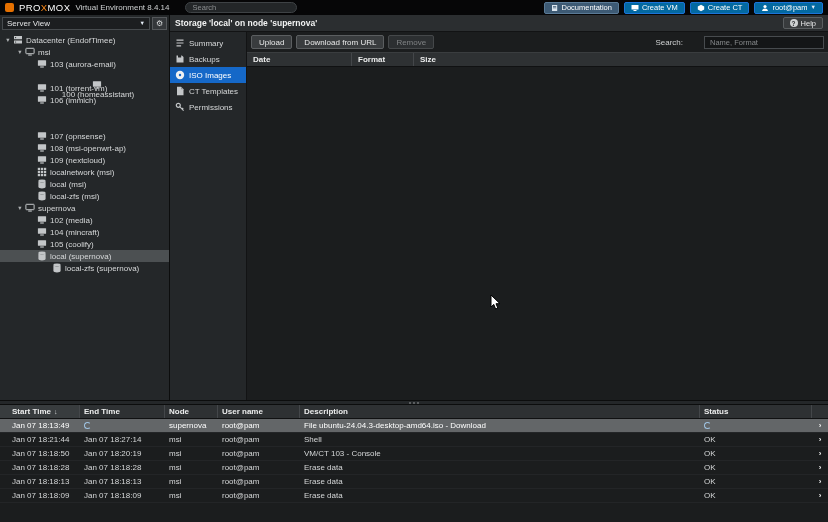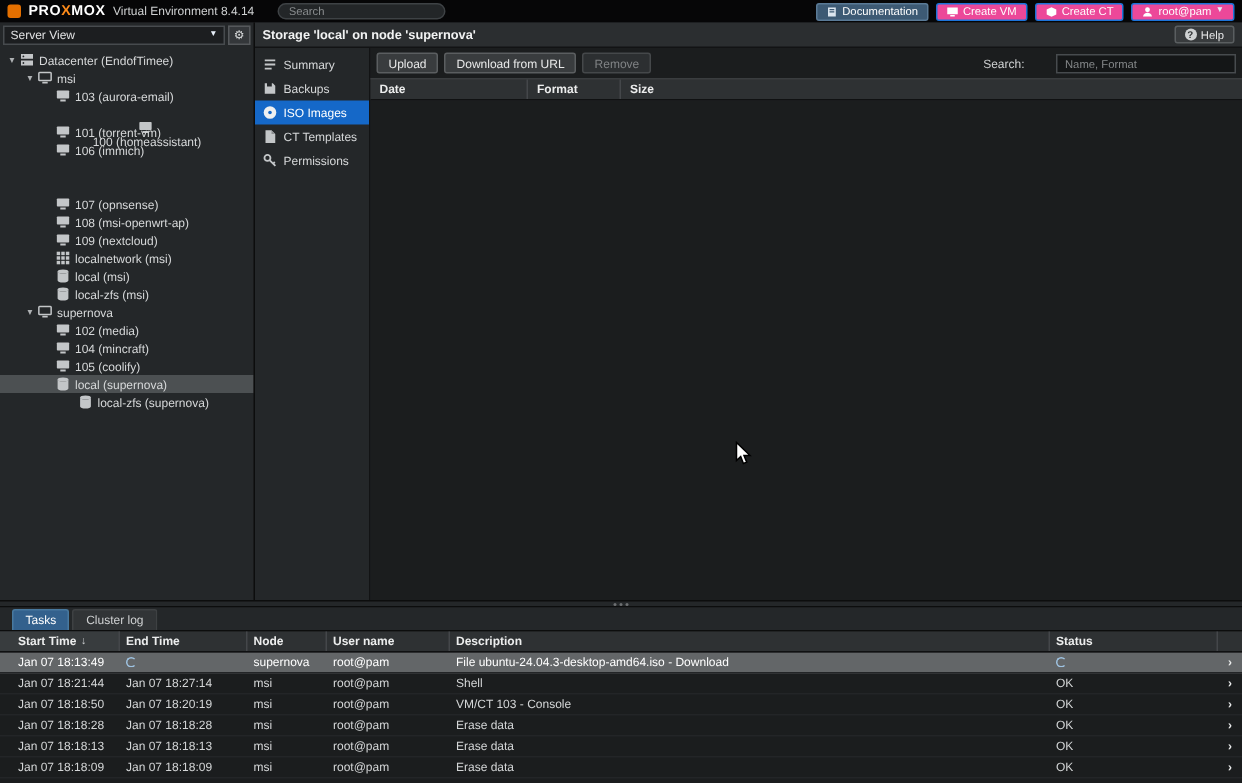--- a/index.html
+++ b/index.html
@@ -3,30 +3,30 @@
 <meta charset="utf-8">
 <style>
 *{box-sizing:border-box;margin:0;padding:0}
 html,body{width:828px;height:522px;overflow:hidden;background:#101112}
 body{font-family:"Liberation Sans",sans-serif;color:#d9dadb}
 button,input{font-family:inherit}
 .app{position:relative;width:828px;height:522px;display:flex;flex-direction:column;background:#1b1d1e}
 
 .hdr{flex:0 0 15px;background:#060607;display:flex;align-items:center;gap:5px;padding:0 5px}
 .logo-box{width:9px;height:9px;border-radius:2px;background:#e57000;display:inline-block}
-.logo{font-size:9.5px;font-weight:bold;color:#fff;letter-spacing:.4px;white-space:nowrap}
+.logo{font-size:9.5px;font-weight:normal;color:#fff;letter-spacing:.4px;white-space:nowrap}
 .logo .lx{color:#ff8c1a}
 .ver{font-size:8px;color:#cfd1d2;white-space:nowrap}
 .hsearch{margin-left:10px;width:112px;height:11px;border-radius:6px;border:1px solid #3e4245;background:#232628;color:#c8cacb;font-size:7.5px;padding:0 7px;outline:none}
 .hsearch::placeholder{color:#8b8e90}
 .hsp{flex:1}
 .hbtn{height:12px;display:inline-flex;align-items:center;gap:3px;padding:0 6px;border-radius:2px;font-size:7.5px;color:#fff;border:1px solid transparent;cursor:pointer;white-space:nowrap;background:#333}
 .hbtn .hic{display:inline-flex;width:8px;height:8px}
 .hbtn.docs{background:#3d5a74;border-color:#5a7a96}
-.hbtn.blue{background:#ec4899;border-color:#1c74d8}
+.hbtn.blue{background:#0369a1;border-color:#1c74d8}
 .caret{font-size:5.5px;line-height:1;color:#e8f0fa}
 
 .main{flex:1;display:flex;min-height:0}
 .sidebar{flex:0 0 170px;width:170px;background:#242729;border-right:1px solid #0c0d0d;display:flex;flex-direction:column}
 .side-hdr{flex:0 0 17px;display:flex;align-items:center;gap:2px;padding:2px}
 .vselect{flex:1;height:13px;background:#1c1e20;border:1px solid #474b4e;display:flex;align-items:center;justify-content:space-between;padding:0 4px;font-size:8px;color:#e2e3e4;cursor:pointer}
 .gearbtn{flex:0 0 15px;height:13px;background:#34373a;border:1px solid #55585b;color:#d6d8d9;font-size:8px;display:flex;align-items:center;justify-content:center;cursor:pointer}
 .tree{flex:1;padding-top:2px;overflow:hidden}
 .tree-item{height:12px;display:flex;align-items:center;font-size:8px;color:#d6d8d9;white-space:nowrap;cursor:pointer}
 .tree-item.sel{background:#4c5052}
@@ -428,24 +428,20 @@
     </div>
   </div>
 
   <div class="splitter">
     <i></i>
       <i></i>
       <i></i>
   </div>
 
   <div class="bottom">
-    <div class="tabs">
-      <div class="tab sel">Tasks</div>
-      <div class="tab">Cluster log</div>
-    </div>
     <div class="task-hdr">
         <div class="th w0 sorted">
           <span>Start Time</span>
           <span class="sort">↓</span>
         </div>
         <div class="th w1">
           <span>End Time</span>
         </div>
         <div class="th w2">
           <span>Node</span>

